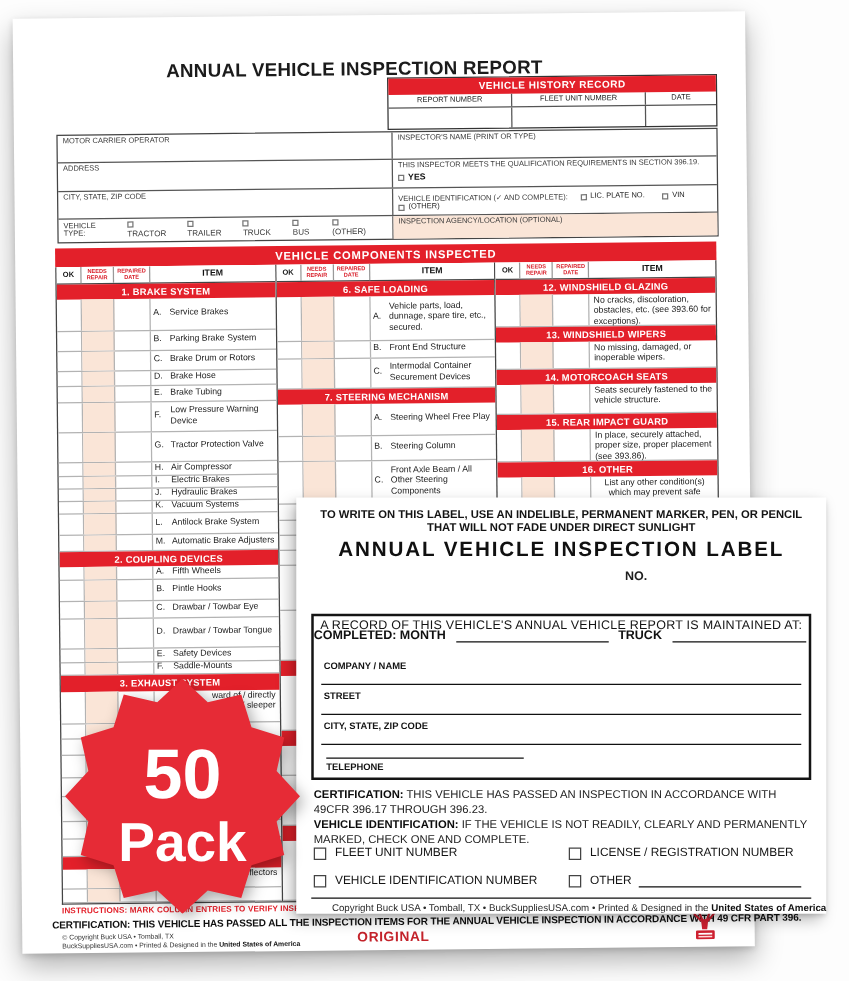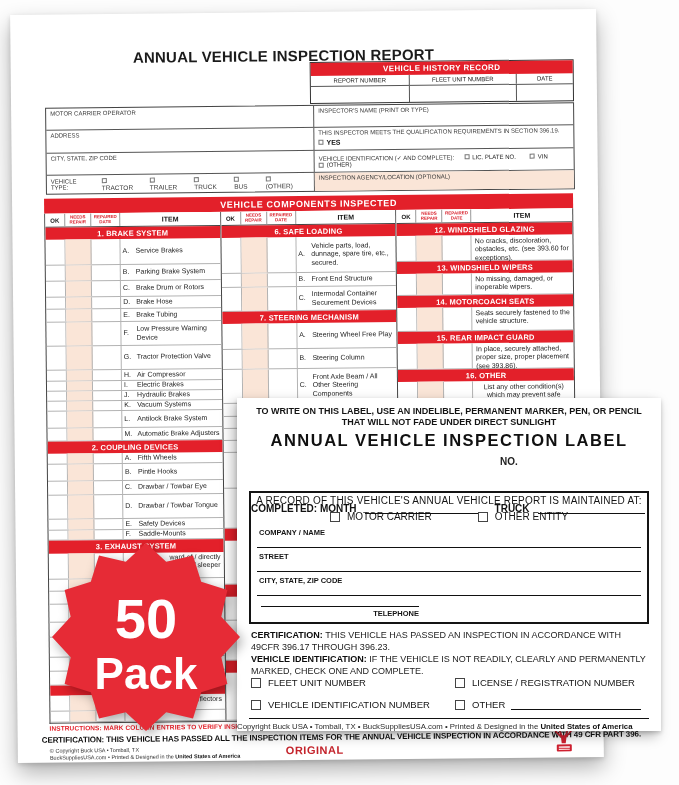--- a/index.html
+++ b/index.html
@@ -100,32 +100,32 @@
   .ul1 { width:122px; margin:0 8px; } .ul2 { flex:1; margin-left:8px; }
   .lc-box { position:absolute; left:12px; right:12px; top:93px; height:133px; border:2px solid #141414; }
   .lc-box-h { text-align:center; font-size:10px; color:#141414; margin-top:2px; letter-spacing:.2px; }
   .lc-cbrow { display:flex; justify-content:center; gap:46px; margin-top:5px; font-size:10px; color:#141414; }
   .lc-cbrow .opt, .lc-opt { display:flex; align-items:center; }
   .cb { width:10px; height:10px; border:1.5px solid #444; background:#fff; margin-right:7px; flex:none; }
   .lc-field { position:absolute; left:6px; right:6px; height:21px; border-bottom:1.5px solid #111;
     font-size:7.5px; font-weight:bold; color:#141414; padding:1px 2px; }
   .f-company { top:34px; } .f-street { top:58px; } .f-city { top:82px; }
   .lc-telrow { position:absolute; left:10px; right:10px; bottom:4px; display:flex;
-    font-size:7.5px; font-weight:bold; color:#141414; text-align:right;flex-direction:column; }
+    font-size:7.5px; font-weight:bold; color:#141414; text-align:left;flex-direction:column; }
   .tel1 { width:158px; margin-right:28px; } .tel2 { flex:1; }
   .tline { border-top:1.5px solid #111; padding-top:2px; }
   .lc-cert { position:absolute; left:14px; right:14px; top:231px; font-size:9px; line-height:1.35; color:#222; }
   .lc-vid  { position:absolute; left:14px; right:14px; top:255px; font-size:9px; line-height:1.35; color:#222; }
   .lc-cert b, .lc-vid b { color:#0c0c0c; }
   .lc-opt { position:absolute; font-size:9.5px; color:#141414; }
   .o1 { left:14px; top:279px; } .o2 { left:218px; top:279px; }
   .o3 { left:14px; top:301px;align-items:center; } .o4 { left:218px; top:301px; }
   .oline { display:inline-block; width:130px; border-bottom:1.5px solid #111; height:10px; margin-left:6px; }
   .lc-divider { position:absolute; left:12px; right:12px; top:320px; border-top:1.5px solid #111; }
-  .lc-footer { position:absolute; left:0; right:0; top:324px; text-align:left; font-size:7.8px; color:#2a2a2a; }
+  .lc-footer { position:absolute; left:0; right:0; top:324px; text-align:right; font-size:7.8px; color:#2a2a2a; }
   .lc-footer b { color:#111; }
 
   
   .badge { position:absolute; left:52px; top:543px; width:188px; height:188px; z-index:6;
     filter:drop-shadow(3px 4px 6px rgba(0,0,0,.35)); }
 </style>
 </head>
 <body>
 
 <div class="scene">
@@ -671,30 +671,20 @@
     <div class="lc-no">NO.</div>
     <div class="lc-row">
       <span>COMPLETED: MONTH</span>
       <span class="uline ul1"></span>
       <span>TRUCK</span>
       <span class="uline ul2"></span>
     </div>
 
     <div class="lc-box">
       <div class="lc-box-h">A RECORD OF THIS VEHICLE'S ANNUAL VEHICLE REPORT IS MAINTAINED AT:</div>
-      <div class="lc-cbrow">
-        <span class="opt">
-            <span class="cb"></span>
-            <span>MOTOR CARRIER</span>
-          </span>
-        <span class="opt">
-            <span class="cb"></span>
-            <span>OTHER ENTITY</span>
-          </span>
-      </div>
       <div class="lc-field f-street">STREET</div>
       <div class="lc-field f-company">COMPANY / NAME</div>
       <div class="lc-field f-city">CITY, STATE, ZIP CODE</div>
       <div class="lc-telrow">
         <div class="tel1 tline">TELEPHONE</div>
       </div>
     </div>
 
     <div class="lc-cert">
       <b>CERTIFICATION:</b><span> THIS VEHICLE HAS PASSED AN INSPECTION IN ACCORDANCE WITH 49CFR 396.17 THROUGH 396.23.</span>

